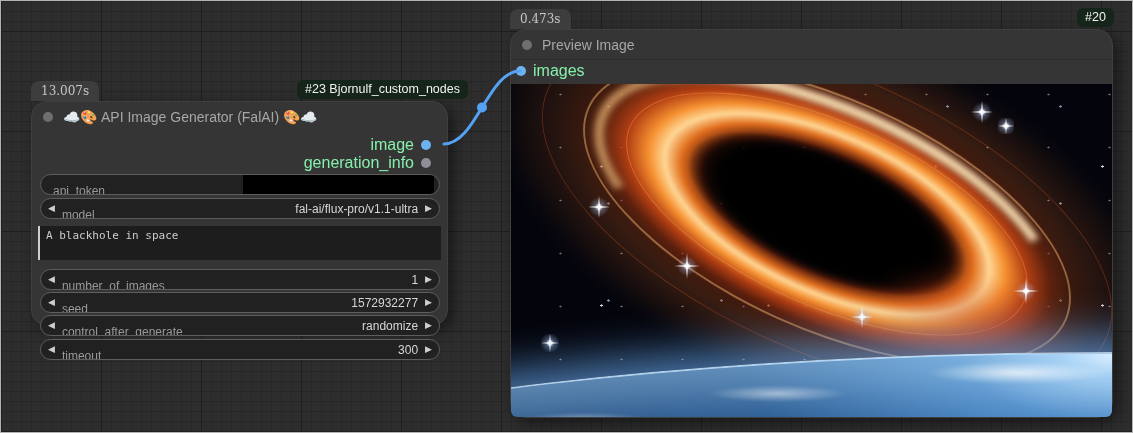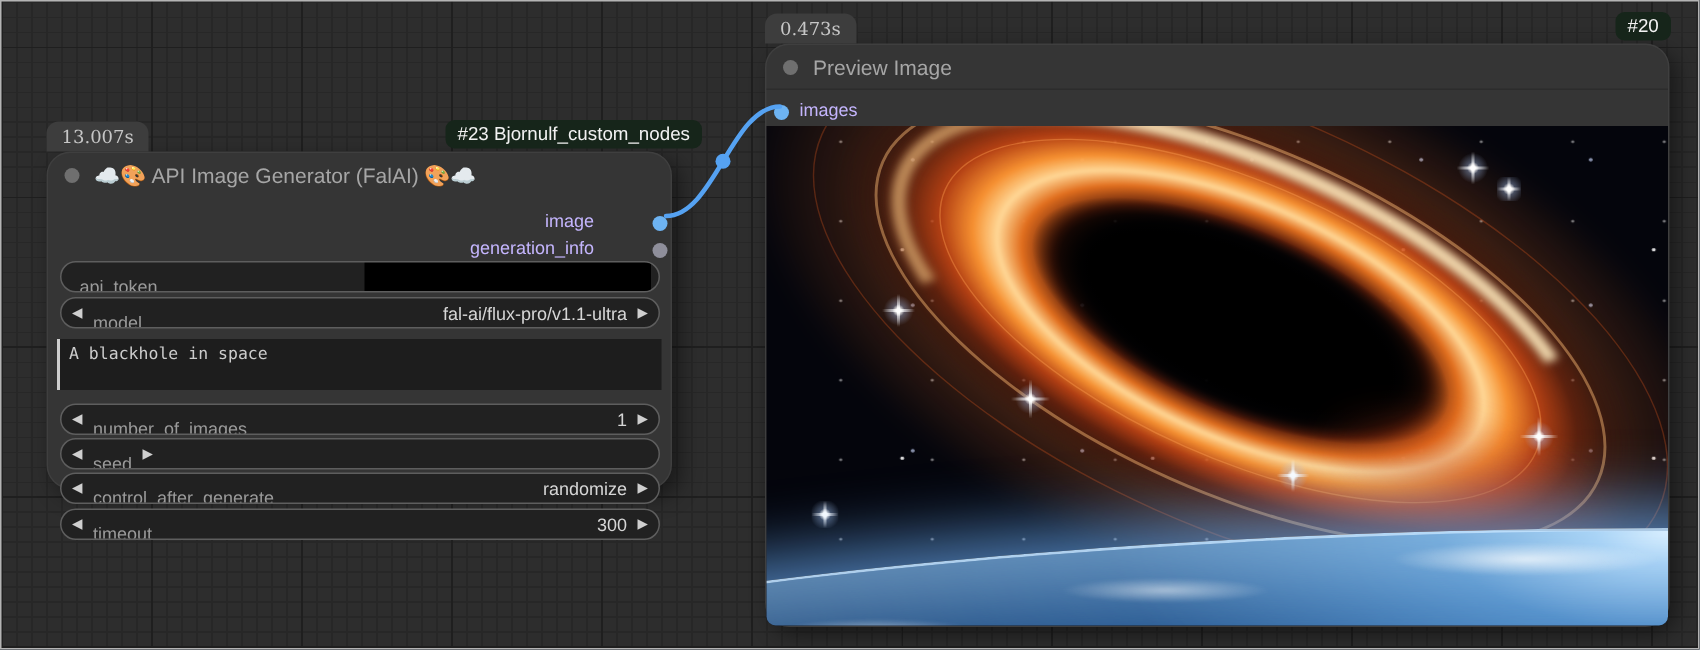--- a/index.html
+++ b/index.html
@@ -28,22 +28,22 @@
   .node{
     position:absolute;background:#353535;border:1px solid #3f3f3f;border-radius:16px;
     box-shadow:5px 5px 14px rgba(0,0,0,.45);box-sizing:border-box;z-index:3;
   }
   .node-title{
     position:absolute;left:0;top:0;right:0;height:29px;display:flex;align-items:center;
     color:#a6a6a6;font-size:14px;border-radius:10px 10px 0 0;
   }
   .collapse-dot{width:10px;height:10px;border-radius:50%;background:#6f6f6f;margin:0 10px 0 11px;flex:0 0 auto;}
   
-  .slot-row{position:absolute;height:18px;display:flex;align-items:flex-end;font-size:12px;color:#c4b5fd;}
-  .slot-row.out{right:2px;justify-content:flex-end;gap:32px;}
+  .slot-row{position:absolute;height:18px;display:flex;align-items:center;font-size:16px;color:#86efac;}
+  .slot-row.out{right:16px;justify-content:flex-end;}
   .slot-dot{width:10px;height:10px;border-radius:50%;flex:0 0 auto;}
   .slot-dot.blue{background:#6db3f2;}
   .slot-dot.gray{background:#8f8f9b;}
   .out .slot-dot{margin-left:7px;}
   .in .slot-dot{margin-right:7px;}
   
   .pill{
     position:absolute;left:8px;right:7px;height:21px;box-sizing:border-box;
     background:#212121;border:1px solid #5e5e5e;border-radius:11px;
     display:flex;align-items:center;font-size:12px;overflow:hidden;
@@ -176,20 +176,21 @@
     <div class="pill" style="top:167px;">
       <span class="arr">◀</span>
       <span class="wlabel">number_of_images</span>
       <span class="wvalue">1</span>
       <span class="arr">▶</span>
     </div>
 
     <div class="pill" style="top:190px;">
       <span class="arr">◀</span>
       <span class="wlabel">seed</span>
+      <span class="wvalue">1572932277</span>
       <span class="arr">▶</span>
     </div>
 
     <div class="pill" style="top:213px;">
       <span class="arr">◀</span>
       <span class="wlabel">control_after_generate</span>
       <span class="wvalue">randomize</span>
       <span class="arr">▶</span>
     </div>
 

